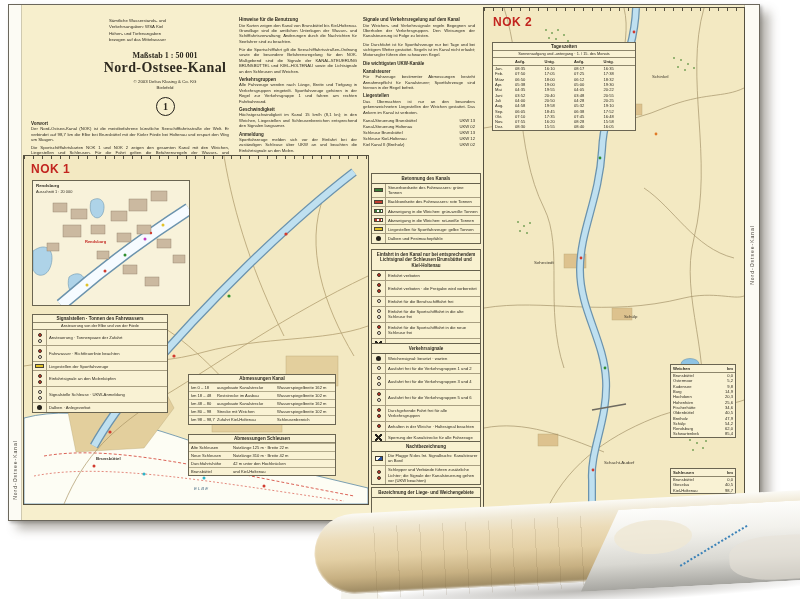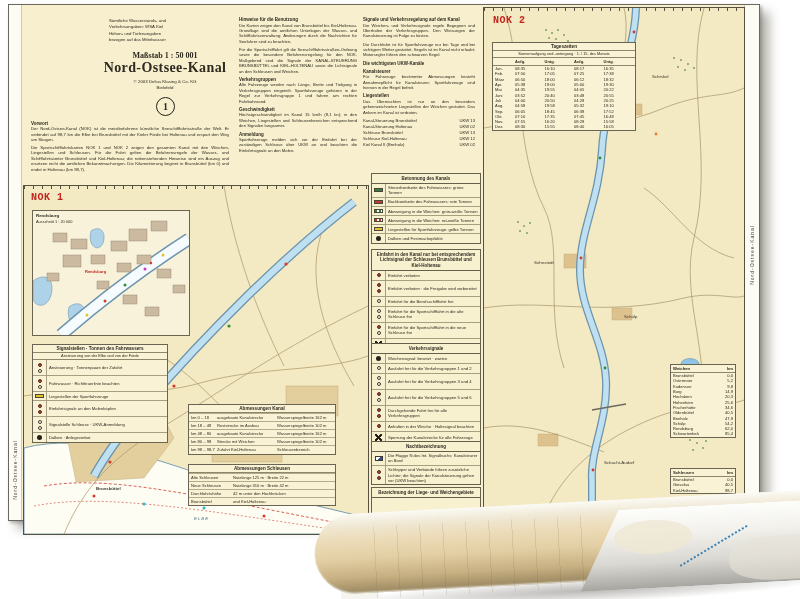--- a/index.html
+++ b/index.html
@@ -33,27 +33,27 @@
   .notes{position:absolute;top:12px;text-align:justify;}
   #notes1{left:230px;width:118px;}
   #notes2{left:354px;width:112px;}
   .note-sec{margin-bottom:3px;}
   .note-sec b{display:block;font-size:4.5px;margin-bottom:.5px;}
   .note-sec span{font-size:4.2px;line-height:1.28;display:block;}
   #radio-list{margin:2px 0 3px 0;}
   .radio-row{display:flex;justify-content:space-between;font-size:4.2px;line-height:1.45;}
   
   .panel{position:absolute;border:1px solid #55503f;background:#f3e9c2;overflow:hidden;}
-  #nok1{left:14px;top:180px;width:344px;height:348px;}
+  #nok1{left:14px;top:150px;width:344px;height:348px;}
   #nok2{left:474px;top:2px;width:260px;height:508px;}
   .ruler{position:absolute;left:0;right:0;height:3px;
          background:repeating-linear-gradient(90deg,#55503f 0 1px,transparent 1px 9px);}
   .ruler.top{top:0;} .ruler.bot{bottom:0;}
-  .panel-label{position:absolute;font-family:Liberation Mono, monospace;font-weight:bold;
-               font-size:10px;color:#c2251f;letter-spacing:.5px;}
+  .panel-label{position:absolute;font-family:Liberation Sans, sans-serif;font-weight:bold;
+               font-size:12px;color:#c2251f;letter-spacing:.5px;}
   #nok1 .panel-label{left:7px;top:6px;} #nok2 .panel-label{left:9px;top:7px;}
   .map-label{position:absolute;font-size:4.4px;color:#3a352b;}
   .map-label.it{font-style:italic;color:#4a6e86;}
   .map-label.red{color:#c2251f;font-weight:bold;}
   
   #inset{position:absolute;left:8px;top:24px;width:156px;height:124px;background:#f8f2da;
          border:1px solid #6a6552;overflow:hidden;}
   #inset-title{position:absolute;left:3px;top:2px;font-size:4.4px;font-weight:bold;}
   #inset-sub{position:absolute;left:3px;top:8px;font-size:3.9px;}
   

